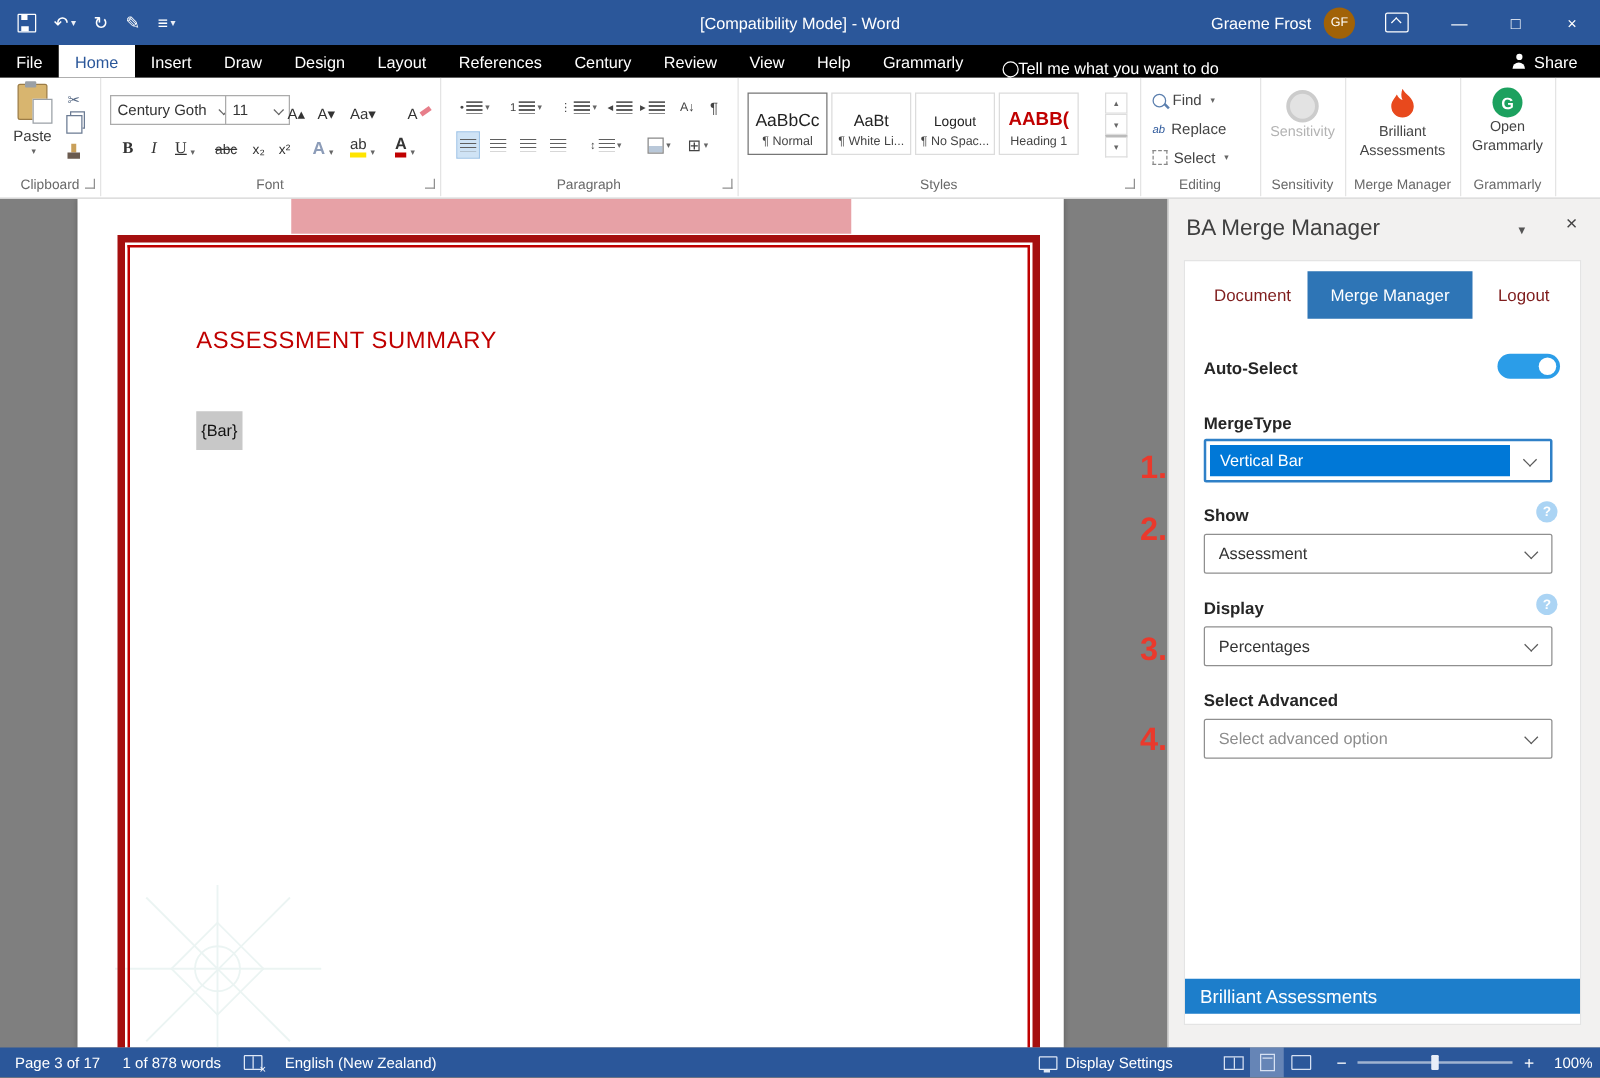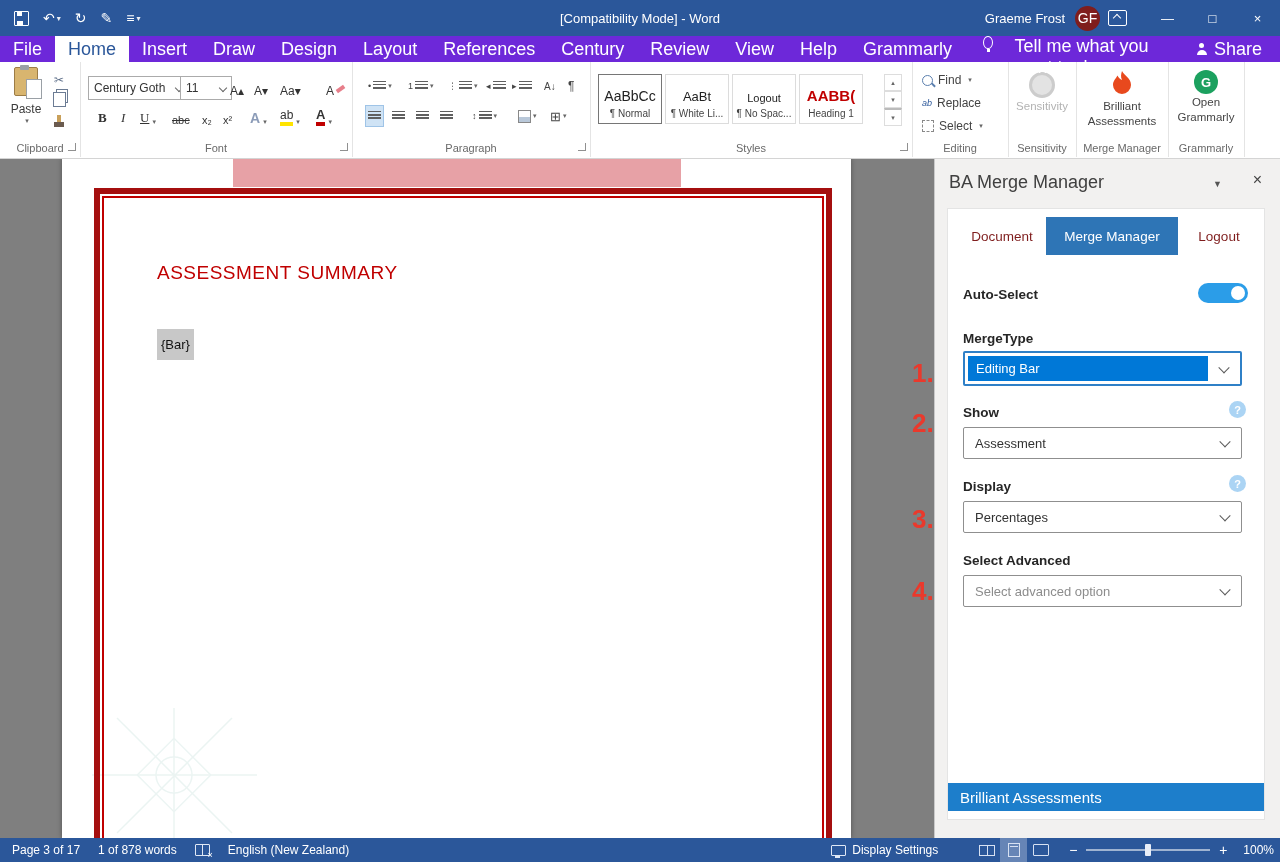--- a/index.html
+++ b/index.html
@@ -10,30 +10,30 @@
   .titlebar{position:absolute;left:0;top:0;width:100%;height:36px;background:#2b579a;color:#fff;z-index:30}
   .qat{position:absolute;left:14px;top:0;height:36px;display:flex;align-items:center;gap:14px;font-size:14px}
   .qat .g{display:flex;align-items:center;gap:2px;cursor:default}
   .qat .dd{font-size:8px;opacity:.9}
   .ic-save{width:13px;height:13px;border:1.5px solid #fff;border-radius:1px;position:relative;display:inline-block}
   .ic-save::before{content:"";position:absolute;left:2px;top:0;width:5px;height:4px;background:#fff}
   .ic-save::after{content:"";position:absolute;left:2px;bottom:0;width:6px;height:4px;background:#fff}
   .win-title{position:absolute;left:0;top:0;width:100%;height:36px;display:flex;align-items:center;justify-content:center;font-size:13px;pointer-events:none}
   .tb-right{position:absolute;right:0;top:0;height:36px;display:flex;align-items:center}
   .user-name{font-size:13px;margin-right:10px}
-  .avatar{width:25px;height:25px;border-radius:50%;background:#7f1d1d;color:#fff;font-size:14px;display:flex;align-items:center;justify-content:center;margin-right:8px}
+  .avatar{width:25px;height:25px;border-radius:50%;background:#a16207;color:#fff;font-size:10px;display:flex;align-items:center;justify-content:center;margin-right:24px}
   .ribbonopt{width:17px;height:14px;border:1.5px solid #fff;border-radius:2px;position:relative;margin-right:18px;display:inline-block}
   .ribbonopt::after{content:"";position:absolute;left:4.5px;top:4px;width:5px;height:5px;border-left:1.5px solid #fff;border-top:1.5px solid #fff;transform:rotate(45deg)}
   .winbtn{width:45px;height:36px;display:flex;align-items:center;justify-content:center;font-size:13px}
 
   
-  .tabrow{position:absolute;left:0;top:36px;width:100%;height:26px;background:#6d28d9;display:flex;align-items:stretch;color:#fff;font-size:18px;z-index:29}
+  .tabrow{position:absolute;left:0;top:36px;width:100%;height:26px;background:#000000;display:flex;align-items:stretch;color:#fff;font-size:13px;z-index:29}
   .rtab{padding:0 13px;display:flex;align-items:center}
   .rtab.active{background:#fff;color:#2b579a}
-  .tellme{display:flex;align-items:flex-start;gap:22px;padding:0 12px;margin-left:6px}
+  .tellme{display:flex;align-items:flex-end;gap:0;padding:0 12px;margin-left:6px}
   .bulb{width:11px;height:11px;border:1.3px solid #fff;border-radius:50%;position:relative;display:inline-block}
   .bulb::after{content:"";position:absolute;left:3px;bottom:-4px;width:3px;height:3px;background:#fff}
   .share{margin-left:auto;display:flex;align-items:center;gap:7px;padding:0 18px}
   .ic-person{width:10px;height:10px;position:relative;display:inline-block}
   .ic-person::before{content:"";position:absolute;left:2.5px;top:-1px;width:5px;height:5px;border-radius:50%;background:#fff}
   .ic-person::after{content:"";position:absolute;left:0;bottom:-1px;width:10px;height:5px;border-radius:5px 5px 0 0;background:#fff}
 
   
   .ribbon{position:absolute;left:0;top:62px;width:100%;height:96px;background:#fff;border-bottom:1px solid #d4d4d4;z-index:28}
   .rgroup{position:absolute;top:0;height:95px;border-right:1px solid #e4e4e4}
@@ -428,21 +428,21 @@
         <div class="ptab active" style="left:98px;width:132px" ind2="">Merge Manager</div>
         <div class="ptab" style="left:236px;width:70px">Logout</div>
 
         <div class="plabel" style="top:78px">Auto-Select</div>
         <div class="toggle" style="top:74px">
             <span class="knob"></span>
           </div>
 
         <div class="plabel" style="top:122px">MergeType</div>
         <div class="pdd focus" style="top:142px;height:31px">
-          <span class="dd-hl">Editing Bar</span>
+          <span class="dd-hl">Vertical Bar</span>
           <span class="chev"></span>
         </div>
 
         <div class="plabel" style="top:196px">Show</div>
         <span class="help" style="top:192px">?</span>
         <div class="pdd" style="top:218px">
           <span class="val">Assessment</span>
           <span class="chev"></span>
         </div>
 

